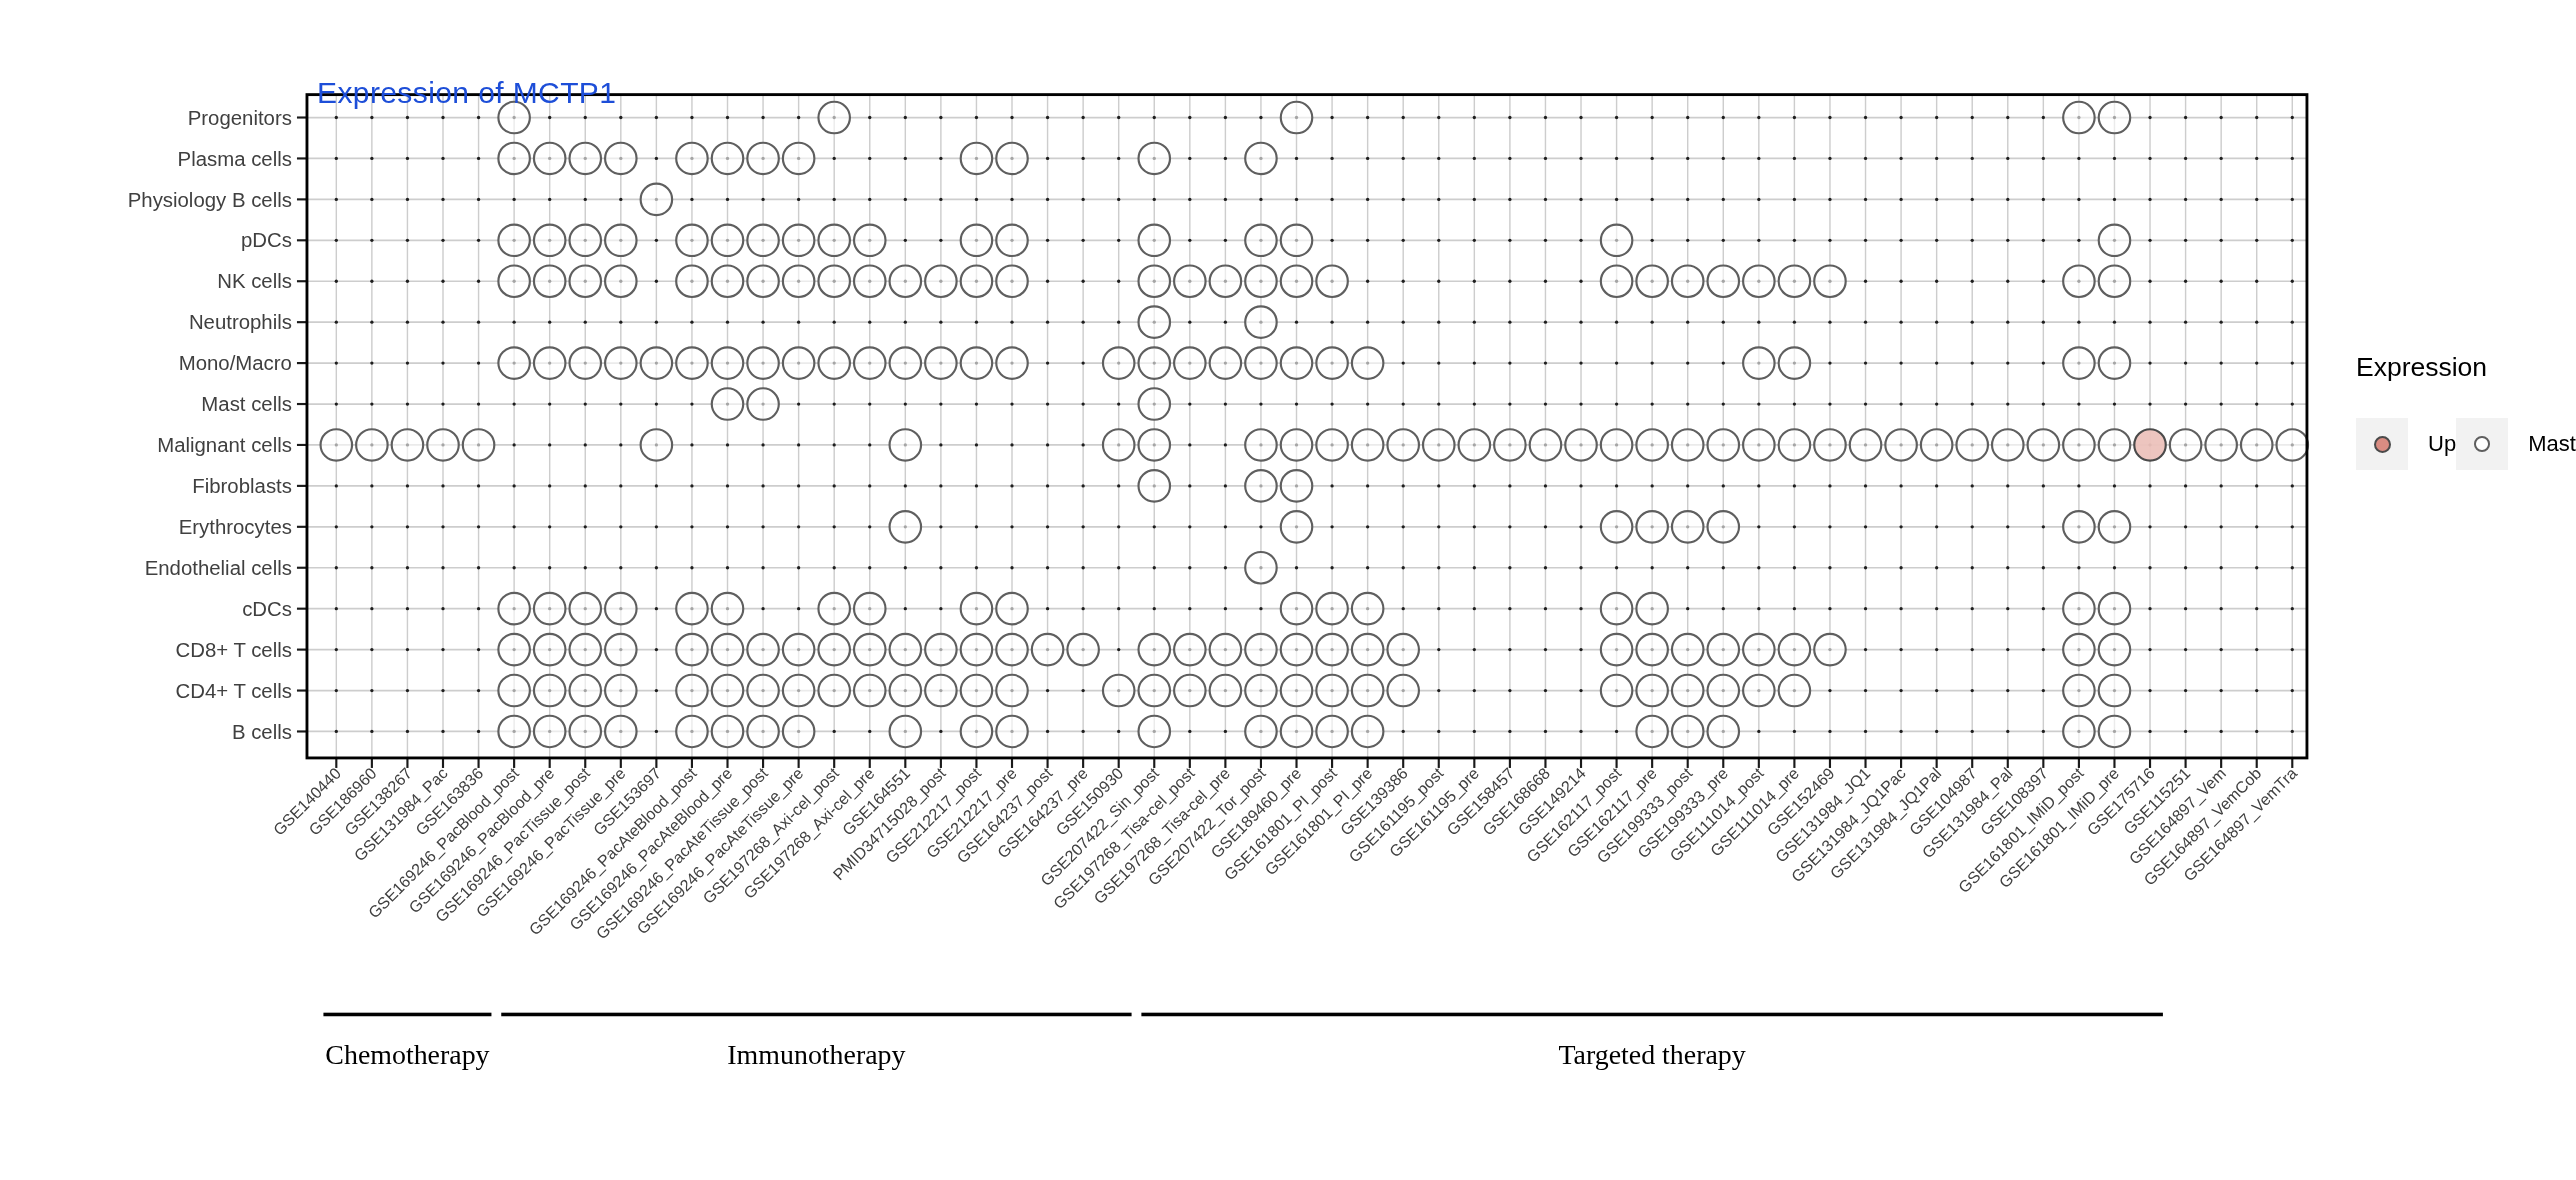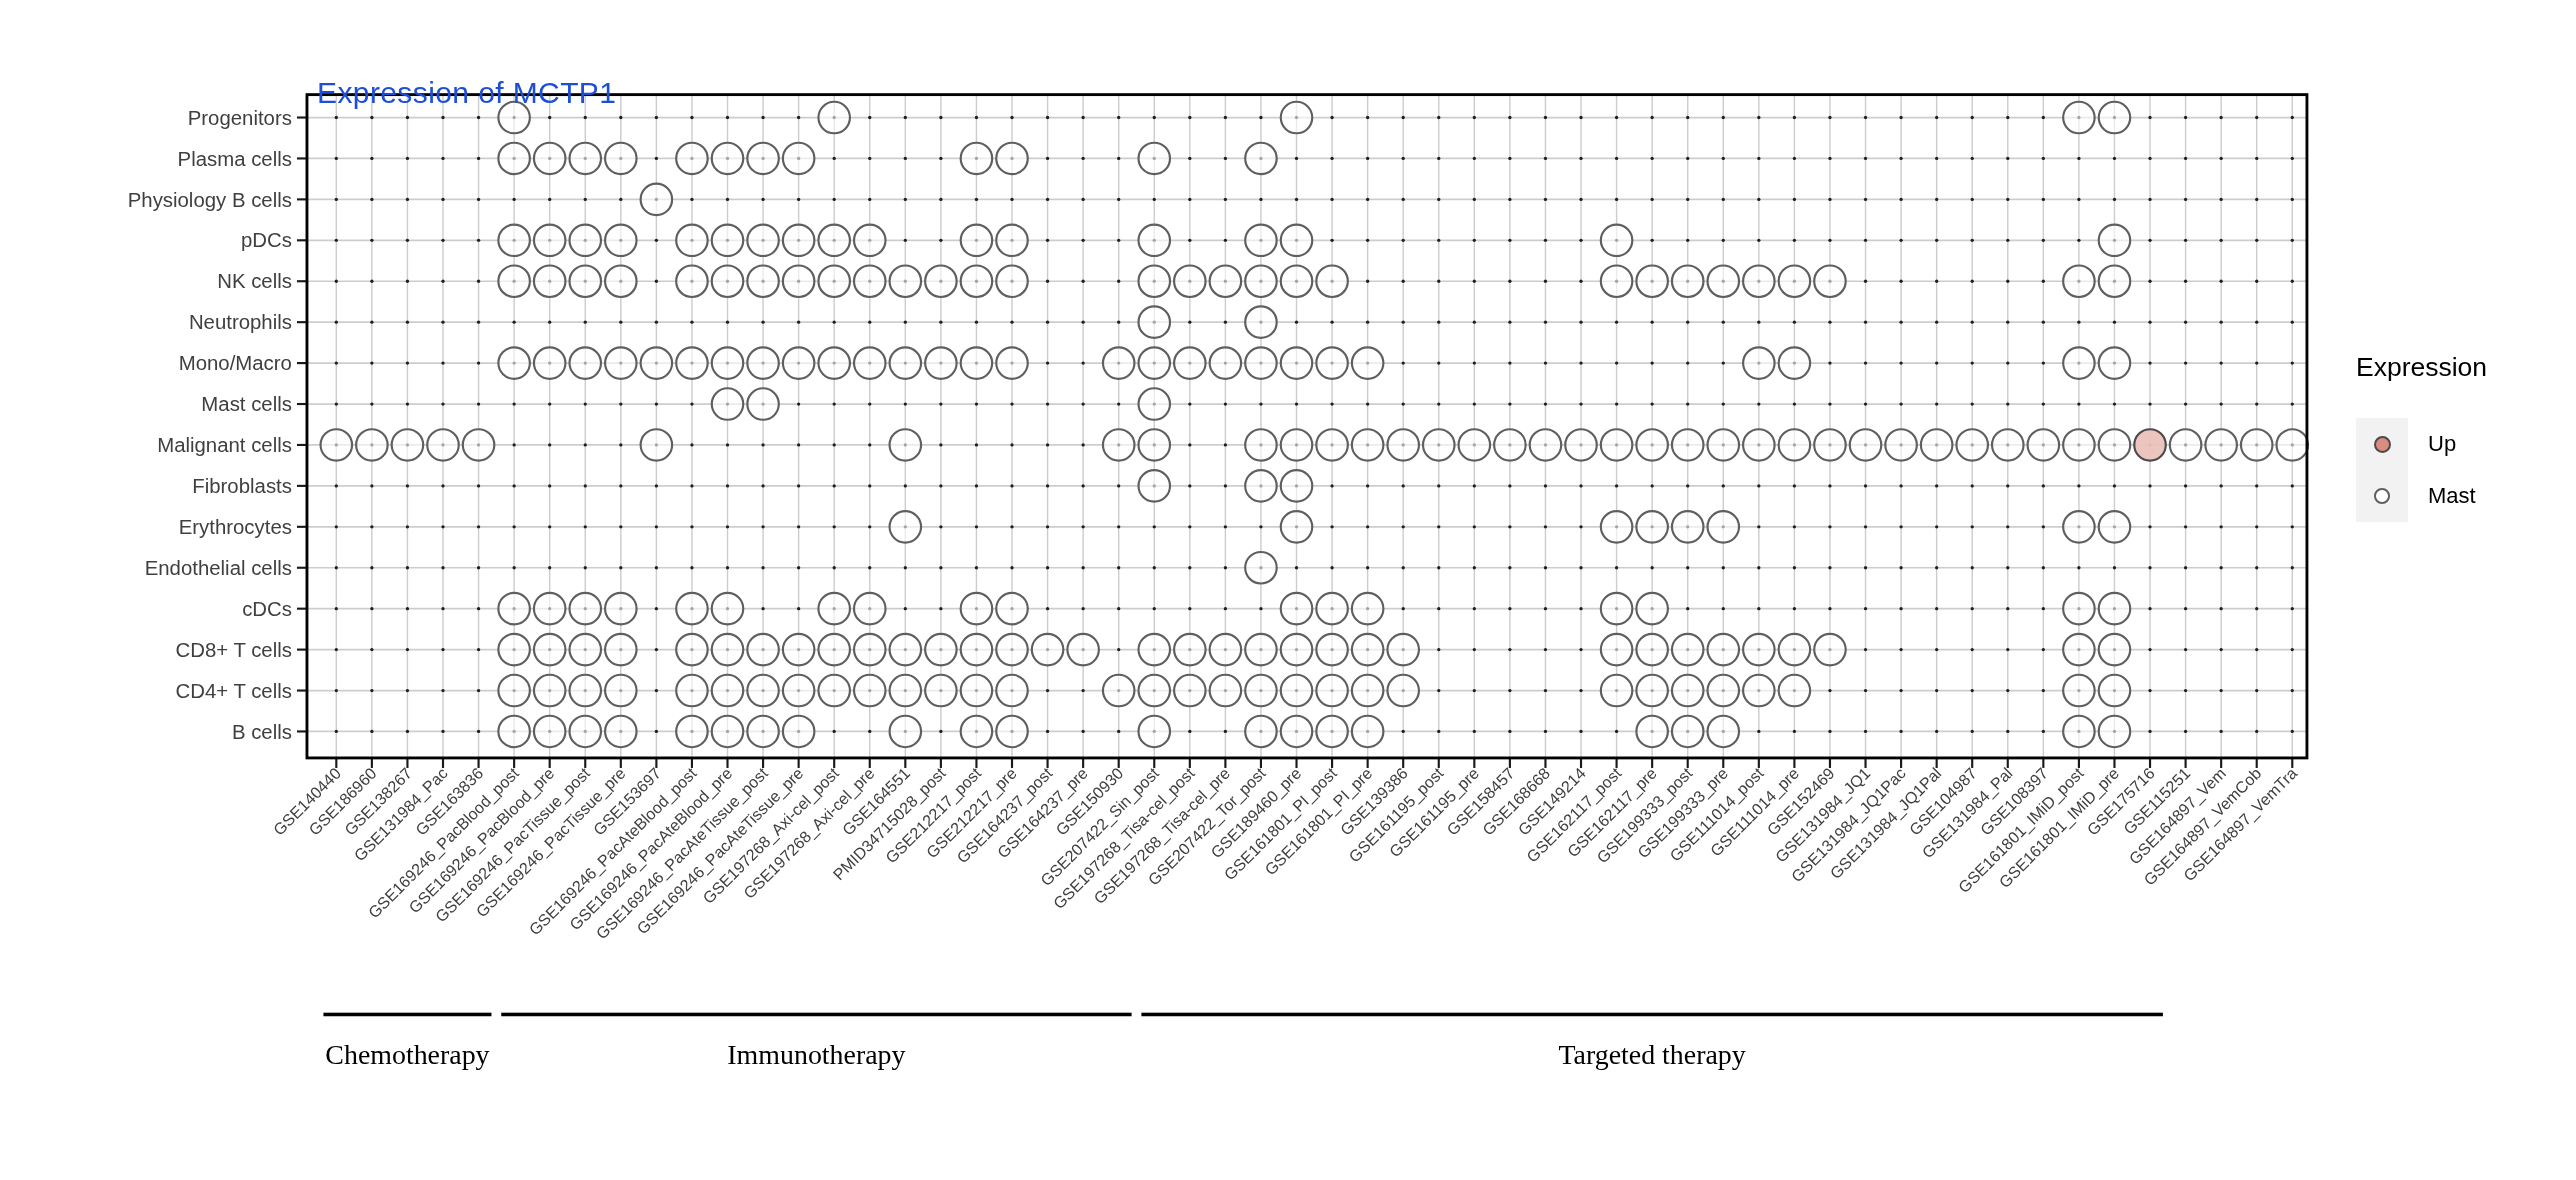--- a/index.html
+++ b/index.html
@@ -2,21 +2,21 @@
 <html style="font-size:11.4px"><head>
 <meta charset="utf-8">
 <style>
   html,body{margin:0;padding:0;background:#ffffff;}
   body{width:2576px;height:1181px;position:relative;font-family:"Liberation Sans",sans-serif;}
   #stage{position:absolute;left:0;top:0;width:2576px;height:1181px;}
   #chart-svg{position:absolute;left:0;top:0;}
   .page-title{position:absolute;left:317px;top:44px;font-size:30px;color:#1d4ed8;letter-spacing:0.4px;margin-top:32px;}
   .legend{position:absolute;left:2356px;top:352px;}
   .legend-title{font-size:26.5px;color:#000;margin-bottom:35px;}
-  .legend-keys{display:flex;flex-direction:column;}
+  .legend-keys{display:flex;flex-direction:row;}
   .legend-key{display:flex;align-items:center;height:52px;}
   .key-swatch{width:52px;height:52px;background:#f2f2f2;display:flex;align-items:center;justify-content:center;}
   .key-dot{border-radius:50%;box-sizing:border-box;}
   .key-dot.up{width:17px;height:17px;background:#d98c82;border:2.1px solid #4a4a4a;}
   .key-dot.none{width:15.7px;height:15.7px;background:#ffffff;border:2.1px solid #5f5f5f;}
   .key-label{font-size:22px;color:#000;margin-left:20px;}
 </style>
 </head>
 <body>
 

